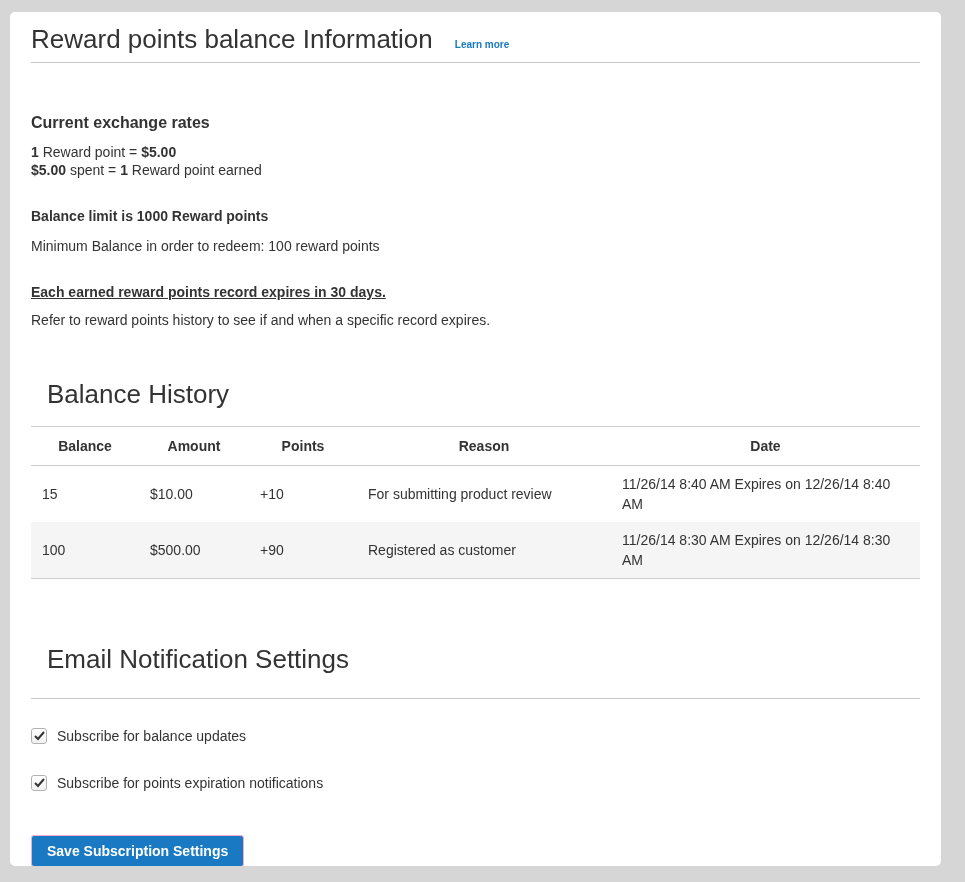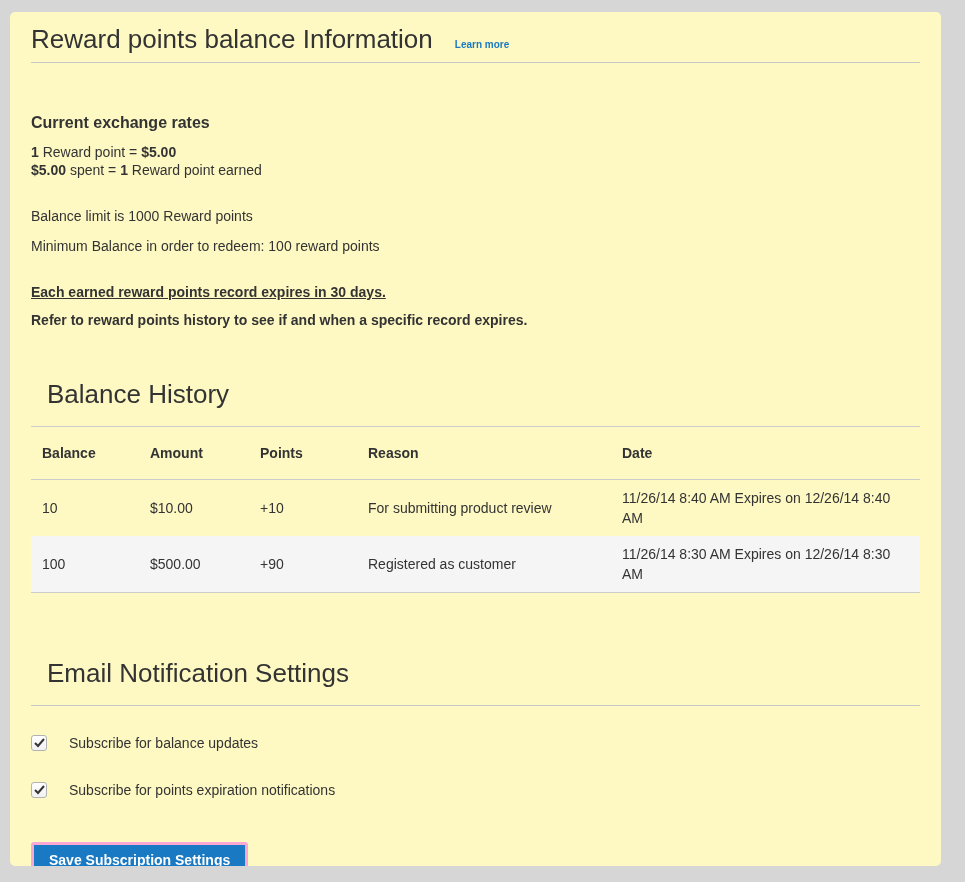--- a/index.html
+++ b/index.html
@@ -10,21 +10,21 @@
     height: 882px;
     background: #d6d6d6;
     font-family: "Liberation Sans", "DejaVu Sans", sans-serif;
     color: #333333;
     font-size: 14px;
   }
   .card {
     margin: 12px 24px 16px 10px;
     width: 931px;
     height: 854px;
-    background: #fef9c3;
+    background: #ffffff;
     border-radius: 5px;
     padding: 8px 21px 20px 21px;
     overflow: hidden;
   }
   
   .page-header {
     display: flex;
     align-items: baseline;
     margin-top: 4px;
     padding-bottom: 7px;
@@ -59,78 +59,78 @@
     line-height: 16px;
   }
   .rates-lines {
     margin: 12px 0 0 0;
     font-size: 14px;
     line-height: 18px;
   }
   .rates-lines b { font-weight: 700; }
   .limit-bold {
     margin: 29px 0 0 0;
-    font-weight: 400;
+    font-weight: 700;
     line-height: 16px;
   }
   .limit-note {
     margin: 14px 0 0 0;
     line-height: 16px;
   }
   .expire-bold {
     margin: 30px 0 0 0;
     font-weight: 700;
     line-height: 16px;
     text-decoration: underline;
   }
   .expire-note {
     margin: 12px 0 0 0;
     line-height: 16px;
-    font-weight: bold;
   }
   
   .section-heading {
     font-size: 26px;
     font-weight: 300;
     line-height: 31px;
     margin: 16px;
     color: #333333;
   }
   .history-heading { margin-top: 51px; }
   
   .history-table {
     width: 100%;
     border-collapse: collapse;
     margin-top: 14px;
     border-top: 1px solid #cccccc;
     border-bottom: 1px solid #cccccc;
     font-size: 14px;
   }
   .history-table th {
-    text-align: left;
-    font-weight: 700;
-    padding: 16px 11px;
+    text-align: center;
+    font-weight: 700;
+    padding: 9px 11px;
     height: 36px;
     border-bottom: 1px solid #cccccc;
     line-height: 20px;
   }
   .history-table td {
     padding: 8px 11px;
     height: 36px;
     line-height: 20px;
     vertical-align: middle;
   }
   .history-table tbody tr:nth-child(even) { background: #f5f5f5; }
   .col-balance { width: 108px; }
   .col-amount  { width: 110px; }
   .col-points  { width: 108px; }
   .col-reason  { width: 254px; }
   
   .email-header {
     margin-top: 65px;
+    padding-bottom: 7px;
     border-bottom: 1px solid #c9c9c9;
   }
   .field {
     display: flex;
     align-items: center;
     margin-top: 27px;
   }
   .field:first-of-type { margin-top: 39px; }
   .checkbox {
     width: 16px;
@@ -140,30 +140,30 @@
     background: linear-gradient(#ffffff, #f1f1f1);
     display: inline-flex;
     align-items: center;
     justify-content: center;
     cursor: pointer;
     flex: 0 0 auto;
   }
   .checkbox svg { display: none; }
   .checkbox[data-checked="true"] svg { display: block; }
   .checkbox-label {
-    margin-left: 22px;
+    margin-left: 10px;
     line-height: 20px;
     cursor: pointer;
   }
   
   .save-button {
     margin-top: 42px;
     display: inline-block;
     background: #1979c3;
-    border: 3px solid #f9a8d4;
+    border: 1px solid #f9a8d4;
     border-radius: 3px;
     color: #ffffff;
     font-family: "Liberation Sans", "DejaVu Sans", sans-serif;
     font-size: 14px;
     font-weight: 700;
     line-height: 16px;
     padding: 7px 15px;
     cursor: pointer;
   }
 </style>
@@ -201,21 +201,21 @@
       <tr>
         <th class="col-balance">Balance</th>
         <th class="col-amount">Amount</th>
         <th class="col-points">Points</th>
         <th class="col-reason">Reason</th>
         <th class="col-date">Date</th>
       </tr>
     </thead>
     <tbody>
       <tr>
-        <td>10</td>
+        <td>15</td>
         <td>$10.00</td>
         <td>+10</td>
         <td>For submitting product review</td>
         <td>11/26/14 8:40 AM Expires on 12/26/14 8:40 AM</td>
       </tr>
       <tr>
         <td>100</td>
         <td>$500.00</td>
         <td>+90</td>
         <td>Registered as customer</td>

